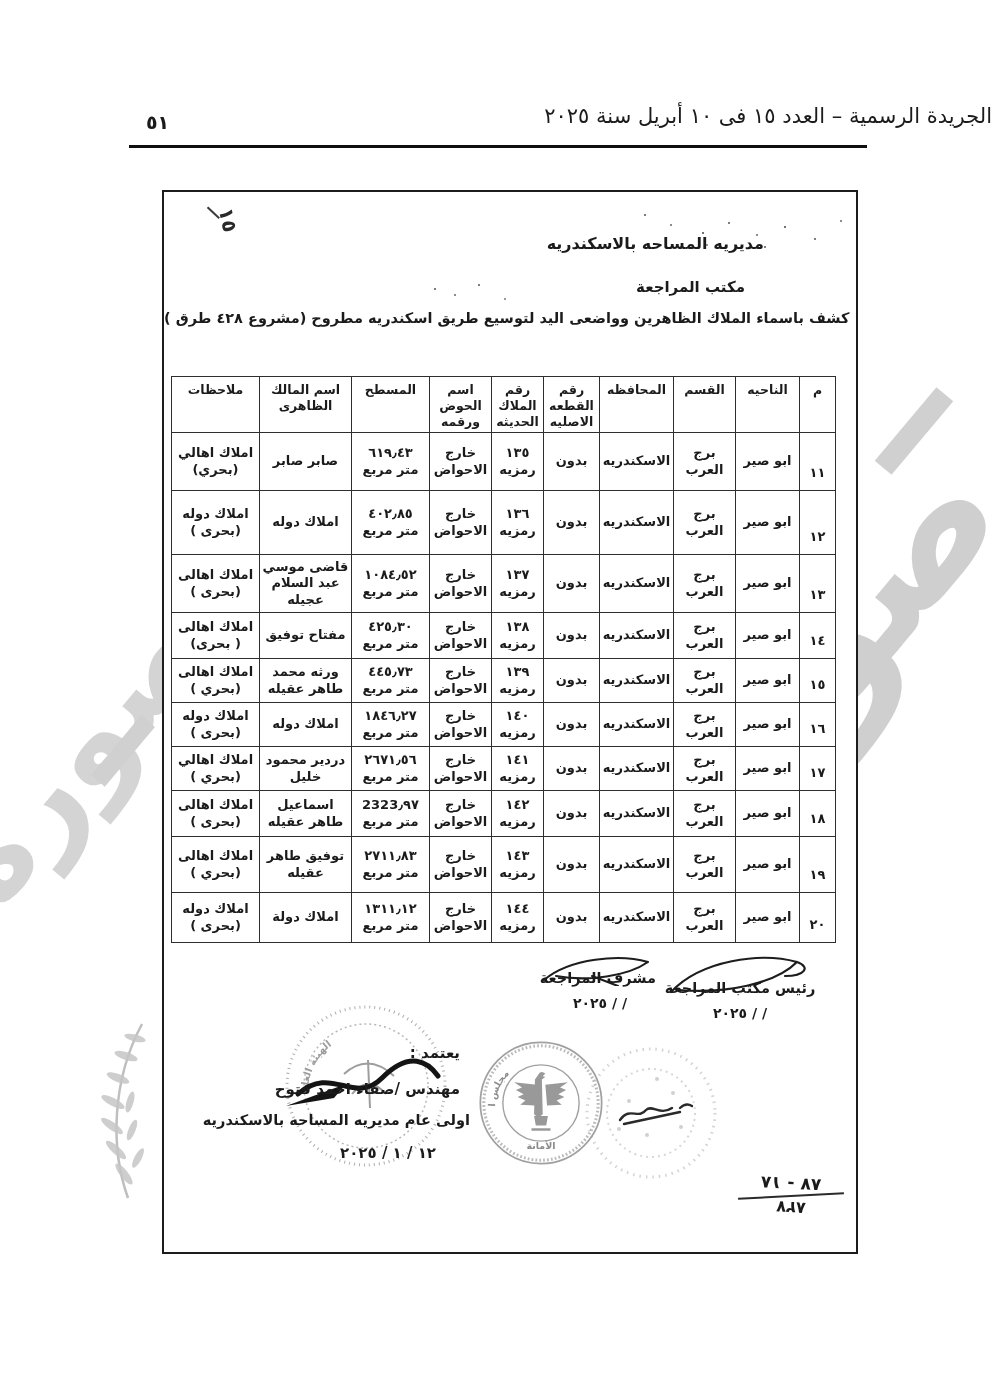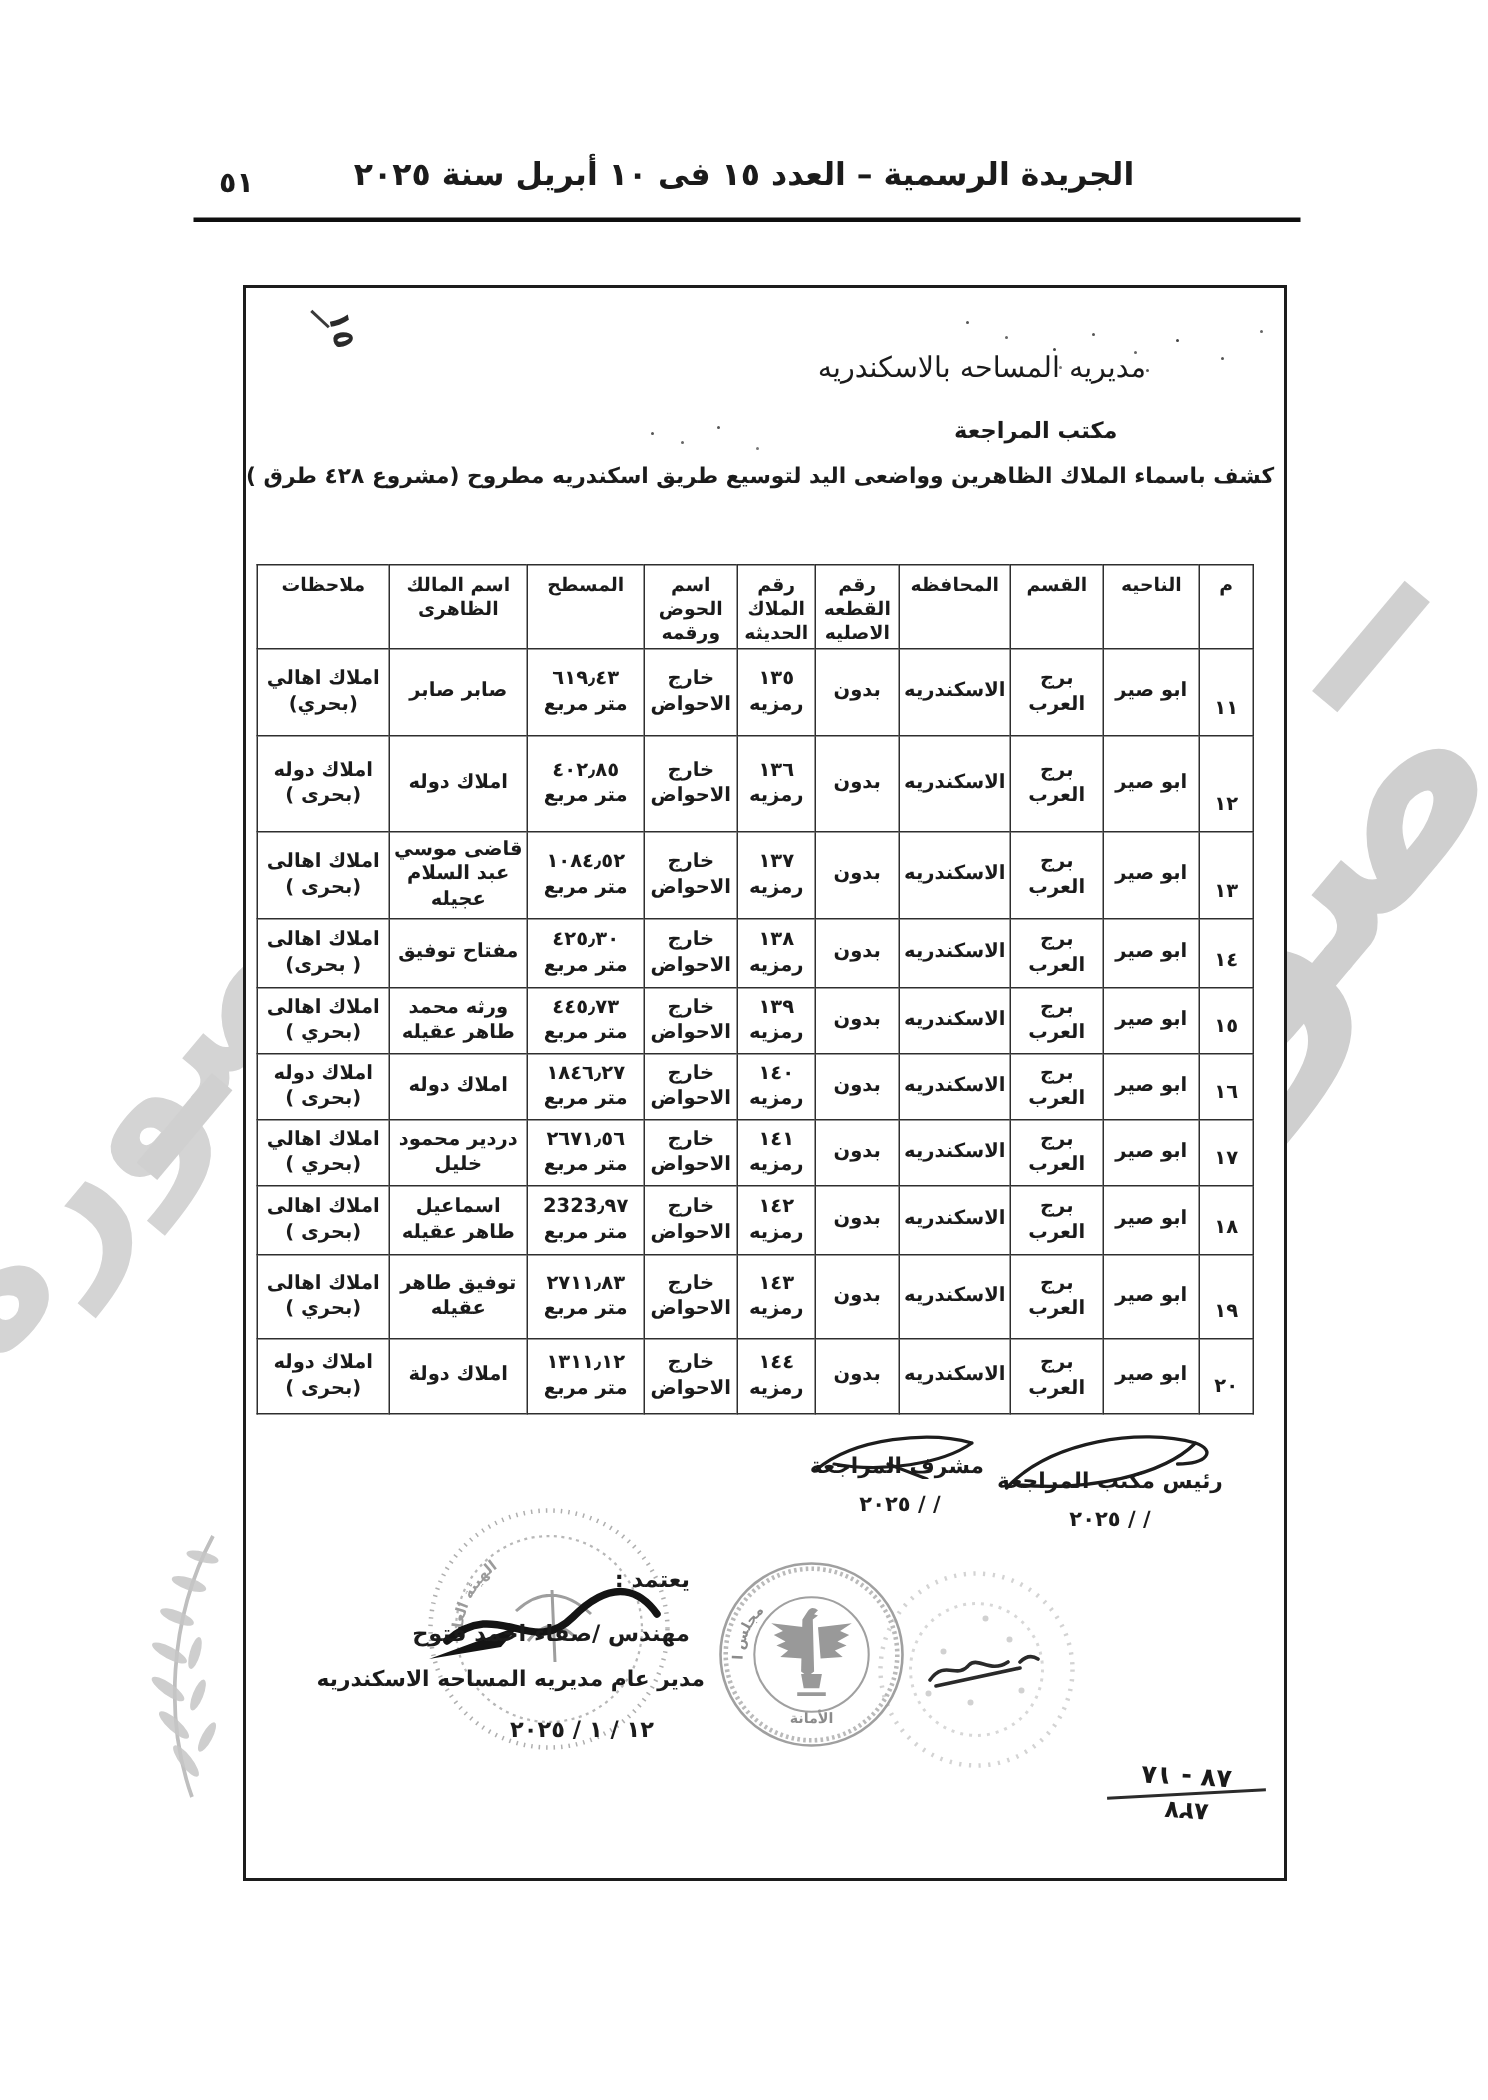--- a/index.html
+++ b/index.html
@@ -1,20 +1,20 @@
 <!DOCTYPE html>
 <html lang="ar"><head>
 <meta charset="utf-8">
 <style>
   html,body{margin:0;padding:0}
   body{width:992px;height:1400px;position:relative;overflow:hidden;background:#ffffff;
        font-family:"DejaVu Sans",sans-serif;color:#1b1b1b}
   
-  .gz-title{position:absolute;top:104px;left:0;right:0;text-align:center;
-            font-size:21px;font-weight:bold;direction:rtl}
+  .gz-title{position:absolute;top:104px;left:0;right:0;
+            font-size:21px;font-weight:normal;direction:rtl}
   .gz-page{position:absolute;top:111px;left:146px;font-size:19px;font-weight:bold}
   .gz-rule{position:absolute;top:145px;left:129px;width:738px;height:3px;background:#0f0f0f}
   
   .wm{position:absolute;z-index:0;color:#cfcfcf;font-weight:bold;line-height:1;pointer-events:none}
   .wm-right{right:-58px;top:575px;font-size:175px;transform:rotate(-50deg)}
   .wm-left{left:-98px;top:690px;font-size:125px;transform:rotate(-50deg);color:#d4d4d4}
   .wm-bar{position:absolute;z-index:0;background:#d0d0d0;transform:rotate(-50deg)}
   .wm-bar1{left:866px;top:420px;width:96px;height:22px}
   .wm-bar2{left:84px;top:742px;width:78px;height:18px}
   .laurel{position:absolute;left:86px;top:1018px;z-index:0}
@@ -22,21 +22,21 @@
   .doc{position:absolute;left:162px;top:190px;width:692px;height:1060px;
        border:2px solid #1c1c1c;background:#fff;z-index:1;direction:rtl}
   .speck{position:absolute;width:2px;height:2px;background:#555;border-radius:50%}
   .sp1{top:22px;right:210px;box-shadow:26px 10px #666,58px 18px #444,84px 8px #555,112px 20px #666,
        140px 12px #444,170px 24px #555,196px 6px #666,62px 30px #777,120px 32px #555}
   .sp2{top:96px;right:420px;box-shadow:20px 6px #666,44px -4px #555,70px 10px #777}
   .hw15{position:absolute;top:16px;left:52px;transform:rotate(78deg);
         font-size:20px;font-weight:bold;color:#2a2a2a}
   .hw15::after{content:"";position:absolute;left:-6px;top:24px;width:16px;height:2px;
         background:#3a3a3a;transform:rotate(-35deg)}
-  .org1{position:absolute;top:42px;right:92px;font-size:19px;font-weight:normal;white-space:nowrap}
+  .org1{position:absolute;top:42px;right:92px;font-size:16px;font-weight:bold;white-space:nowrap}
   .org2{position:absolute;top:86px;right:111px;font-size:15px;font-weight:bold;white-space:nowrap}
   .t1{position:absolute;top:118px;left:0;right:0;text-align:left;font-size:14.5px;
       font-weight:bold;white-space:nowrap}
   .t2{position:absolute;top:153px;left:0;right:0;text-align:center;font-size:14.5px;
       font-weight:bold;white-space:nowrap}
   
   .owners-table{position:absolute;top:184px;right:20px;width:664px;
                 border-collapse:collapse;table-layout:fixed}
   .owners-table th,.owners-table td{border:1px solid #2e2e2e;font-weight:bold;text-align:center;
                 white-space:pre-line;padding:2px;line-height:1.28;overflow:hidden}
@@ -338,21 +338,21 @@
   <div class="sig sig1">
     <svg width="120" height="36" viewBox="0 0 120 36">
       <path d="M8 30 C34 8 84 4 112 12 M112 12 C92 26 52 32 20 26 M56 26 L82 36" stroke="#1d1d1d" stroke-width="2.1" fill="none" stroke-linecap="round"></path>
     </svg>
     <div class="sig-title">مشرف المراجعة</div>
     <div class="sig-date">/   / ٢٠٢٥</div>
   </div>
 
   <div class="appr appr-label">يعتمد :</div>
   <div class="appr appr-name">مهندس /صفاء احمد فتوح</div>
-  <div class="appr appr-job">مدير عام مديريه المساحه الاسكندريه</div>
+  <div class="appr appr-job">اولى عام مديريه المساحه بالاسكندريه</div>
   <div class="appr appr-date">١٢ ‏/ ١ ‏/ ٢٠٢٥</div>
 
   <svg class="stamp stamp-left" width="168" height="168" viewBox="0 0 168 168">
     <circle cx="84" cy="84" r="79" stroke="#9a9a9a" stroke-width="3" stroke-dasharray="1 4" fill="none" opacity="0.8"></circle>
     <circle cx="84" cy="84" r="62" stroke="#a5a5a5" stroke-width="1.5" stroke-dasharray="2 3" fill="none" opacity="0.8"></circle>
     <defs>
         <path id="arcL" d="M 26 90 A 58 58 0 1 1 142 90"></path>
       </defs>
     <text font-size="10" fill="#9b9b9b" font-weight="bold">
       <textPath href="#arcL" startOffset="30%">الهيئة العامة</textPath>

